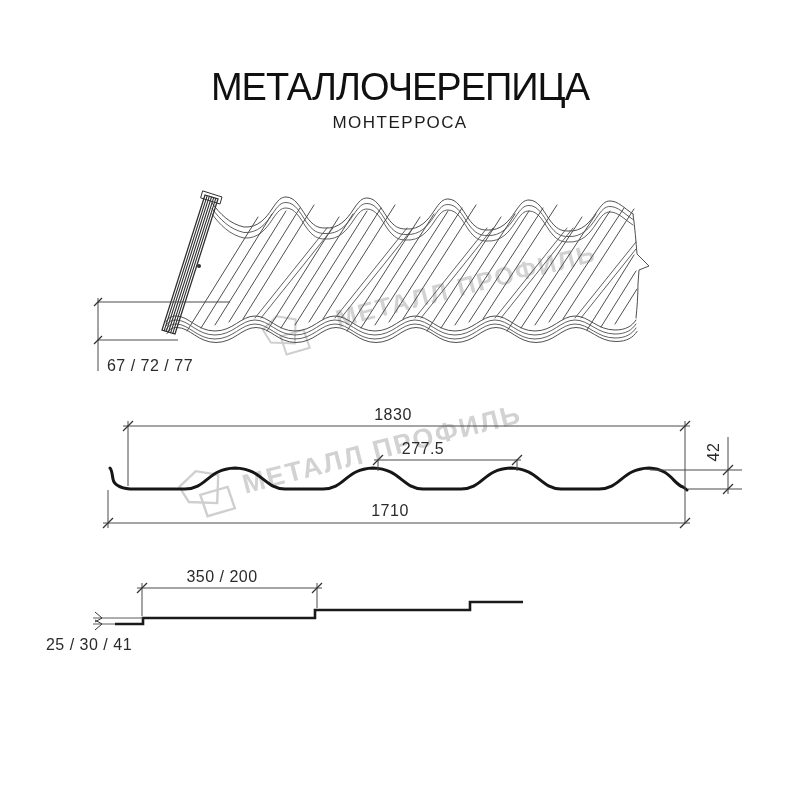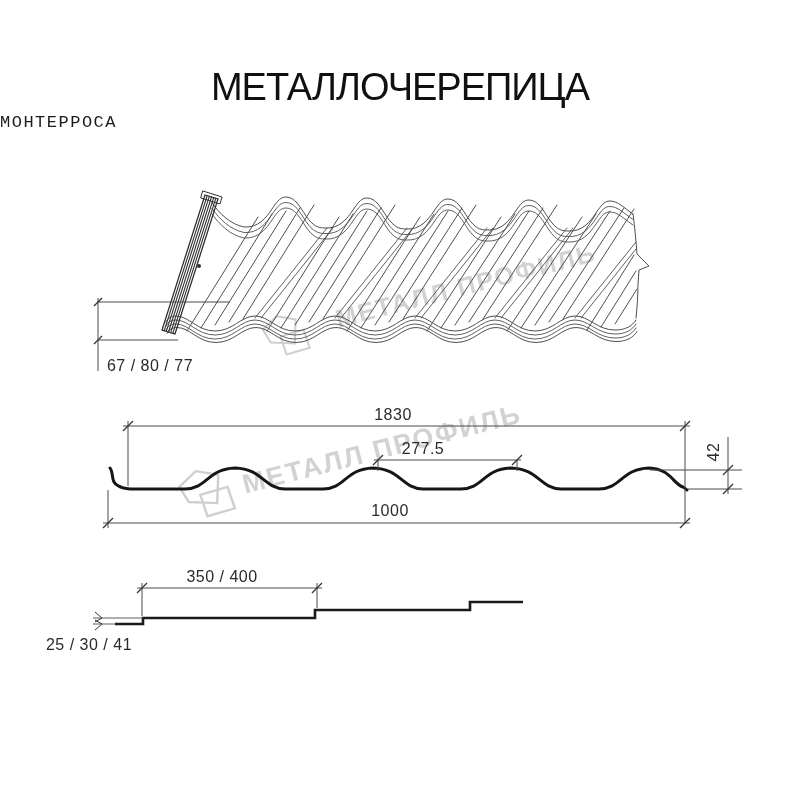--- a/index.html
+++ b/index.html
@@ -5,22 +5,22 @@
   html,body{margin:0;padding:0;background:#ffffff;}
   #stage{
     position:relative;width:800px;height:800px;background:#ffffff;overflow:hidden;
     font-family:"Liberation Sans",sans-serif;
   }
   .title{
     position:absolute;top:66px;left:0;width:800px;text-align:center;
     font-size:38px;font-weight:normal;letter-spacing:-1px;color:#101010;
   }
   .subtitle{
-    position:absolute;top:113px;left:0;width:800px;text-align:left;
-    font-size:17px;font-weight:normal;letter-spacing:1.5px;color:#1c1c1c;font-family:Liberation Mono, monospace;
+    position:absolute;top:113px;left:0;width:800px;text-align:center;
+    font-size:17px;font-weight:normal;letter-spacing:1.5px;color:#1c1c1c;
   }
   .dim-label{
     position:absolute;transform:translate(-50%,-50%);
     font-size:16px;color:#2b2b2b;letter-spacing:.5px;white-space:nowrap;
   }
   .dim-label.rot{transform:translate(-50%,-50%) rotate(-90deg);}
   .wm-text{
     position:absolute;color:#d2d2d2;font-weight:bold;white-space:nowrap;
     letter-spacing:2px;transform-origin:0 50%;z-index:1;user-select:none;
   }
@@ -194,23 +194,23 @@
       <path d="M93,624 L115,624" stroke-width="0.9"></path>
       <path d="M95,612 L102,618 L95,622" stroke="#333"></path>
       <path d="M95,630 L102,624 L95,620" stroke="#333"></path>
     </g>
   </svg>
 
   <div class="labels">
     <div class="title">МЕТАЛЛОЧЕРЕПИЦА</div>
     <div class="subtitle">МОНТЕРРОСА</div>
 
-    <div class="dim-label" style="left:150px;top:366px">67 / 80 / 77</div>
+    <div class="dim-label" style="left:150px;top:366px">67 / 72 / 77</div>
 
     <div class="dim-label" style="left:393px;top:415px">1830</div>
     <div class="dim-label" style="left:423px;top:449px">277.5</div>
     <div class="dim-label rot" style="left:714px;top:452px">42</div>
-    <div class="dim-label" style="left:390px;top:511px">1000</div>
-
-    <div class="dim-label" style="left:222px;top:577px">350 / 400</div>
+    <div class="dim-label" style="left:390px;top:511px">1710</div>
+
+    <div class="dim-label" style="left:222px;top:577px">350 / 200</div>
     <div class="dim-label" style="left:89px;top:645px">25 / 30 / 41</div>
   </div>
 </div>
 
 </body></html>

